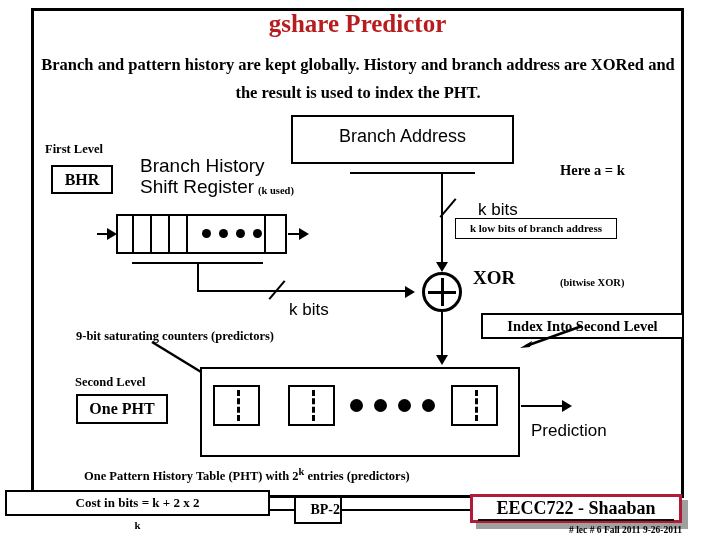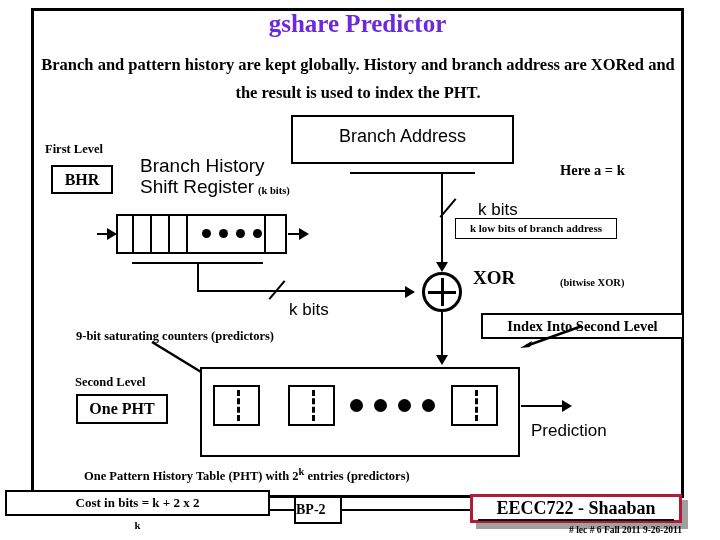--- a/index.html
+++ b/index.html
@@ -19,21 +19,21 @@
     border:3px solid #000;
     box-sizing:border-box;
     background:#fff;
   }
 
   
   #title{
     left:31px;top:10px;width:653px;
     text-align:center;
     font-family:"Liberation Serif", serif;
-    font-weight:bold;font-size:25px;color:#6d28d9;
+    font-weight:bold;font-size:25px;color:#b91c1c;
     letter-spacing:0px;
   }
   #subtitle{
     left:40px;top:51px;width:636px;
     text-align:center;
     font-family:"Liberation Serif", serif;
     font-weight:bold;font-size:16.5px;line-height:28px;color:#000;
   }
 
   .lbl{font-family:"Liberation Serif", serif;font-weight:bold;color:#000;white-space:nowrap;}
@@ -69,21 +69,21 @@
   #index-box{left:481px;top:313px;width:203px;height:26px;}
   #index-box span{display:block;text-align:center;line-height:22px;font-size:14.5px;}
 
   #onepht-box{left:76px;top:394px;width:92px;height:30px;}
   #onepht-box span{display:block;text-align:center;line-height:26px;font-size:16px;}
 
   #cost-box{left:5px;top:490px;width:265px;height:26px;}
   #cost-box span{display:block;text-align:center;line-height:22px;font-size:13px;}
 
   #bp2-box{left:294px;top:496px;width:48px;height:28px;}
-  #bp2-box span{display:block;text-align:left;line-height:24px;font-size:14px;}
+  #bp2-box span{display:block;text-align:right;line-height:24px;font-size:14px;}
 
   
   #shiftreg{left:116px;top:214px;width:171px;height:40px;border:2.5px solid #000;background:#fff;box-sizing:border-box;}
   .srdiv{position:absolute;top:0;width:0;height:100%;border-left:2.5px solid #000;}
   #srdots{position:absolute;left:84px;top:13px;width:62px;height:12px;}
   .dot{position:absolute;width:9px;height:9px;border-radius:50%;background:#000;top:0;}
 
   
   #pht-box{left:200px;top:367px;width:320px;height:90px;border:2.5px solid #000;background:#fff;box-sizing:border-box;}
   .pht-cell{position:absolute;top:385px;width:47px;height:41px;border:2px solid #000;background:#fff;box-sizing:border-box;}
@@ -130,21 +130,21 @@
   <div class="abs" id="subtitle">Branch and pattern history are kept globally. History and branch address are XORed and the result is used to index the PHT.</div>
 
   <div class="abs lbl" id="first-level">First Level</div>
 
   <div class="abs box" id="bhr-box">
     <span class="lbl">BHR</span>
   </div>
 
   <div class="abs sans" id="bhs-1">Branch History</div>
   <div class="abs sans" id="bhs-2">Shift Register</div>
-  <div class="abs lbl" id="bhs-kbits">(k bits)</div>
+  <div class="abs lbl" id="bhs-kbits">(k used)</div>
 
   <div class="abs" id="shiftreg">
     <div class="srdiv" style="left:14px;"></div>
     <div class="srdiv" style="left:32px;"></div>
     <div class="srdiv" style="left:50px;"></div>
     <div class="srdiv" style="left:68px;"></div>
     <div class="srdiv" style="left:146px;"></div>
     <div id="srdots">
       <div class="dot" style="left:0px;"></div>
       <div class="dot" style="left:17px;"></div>

